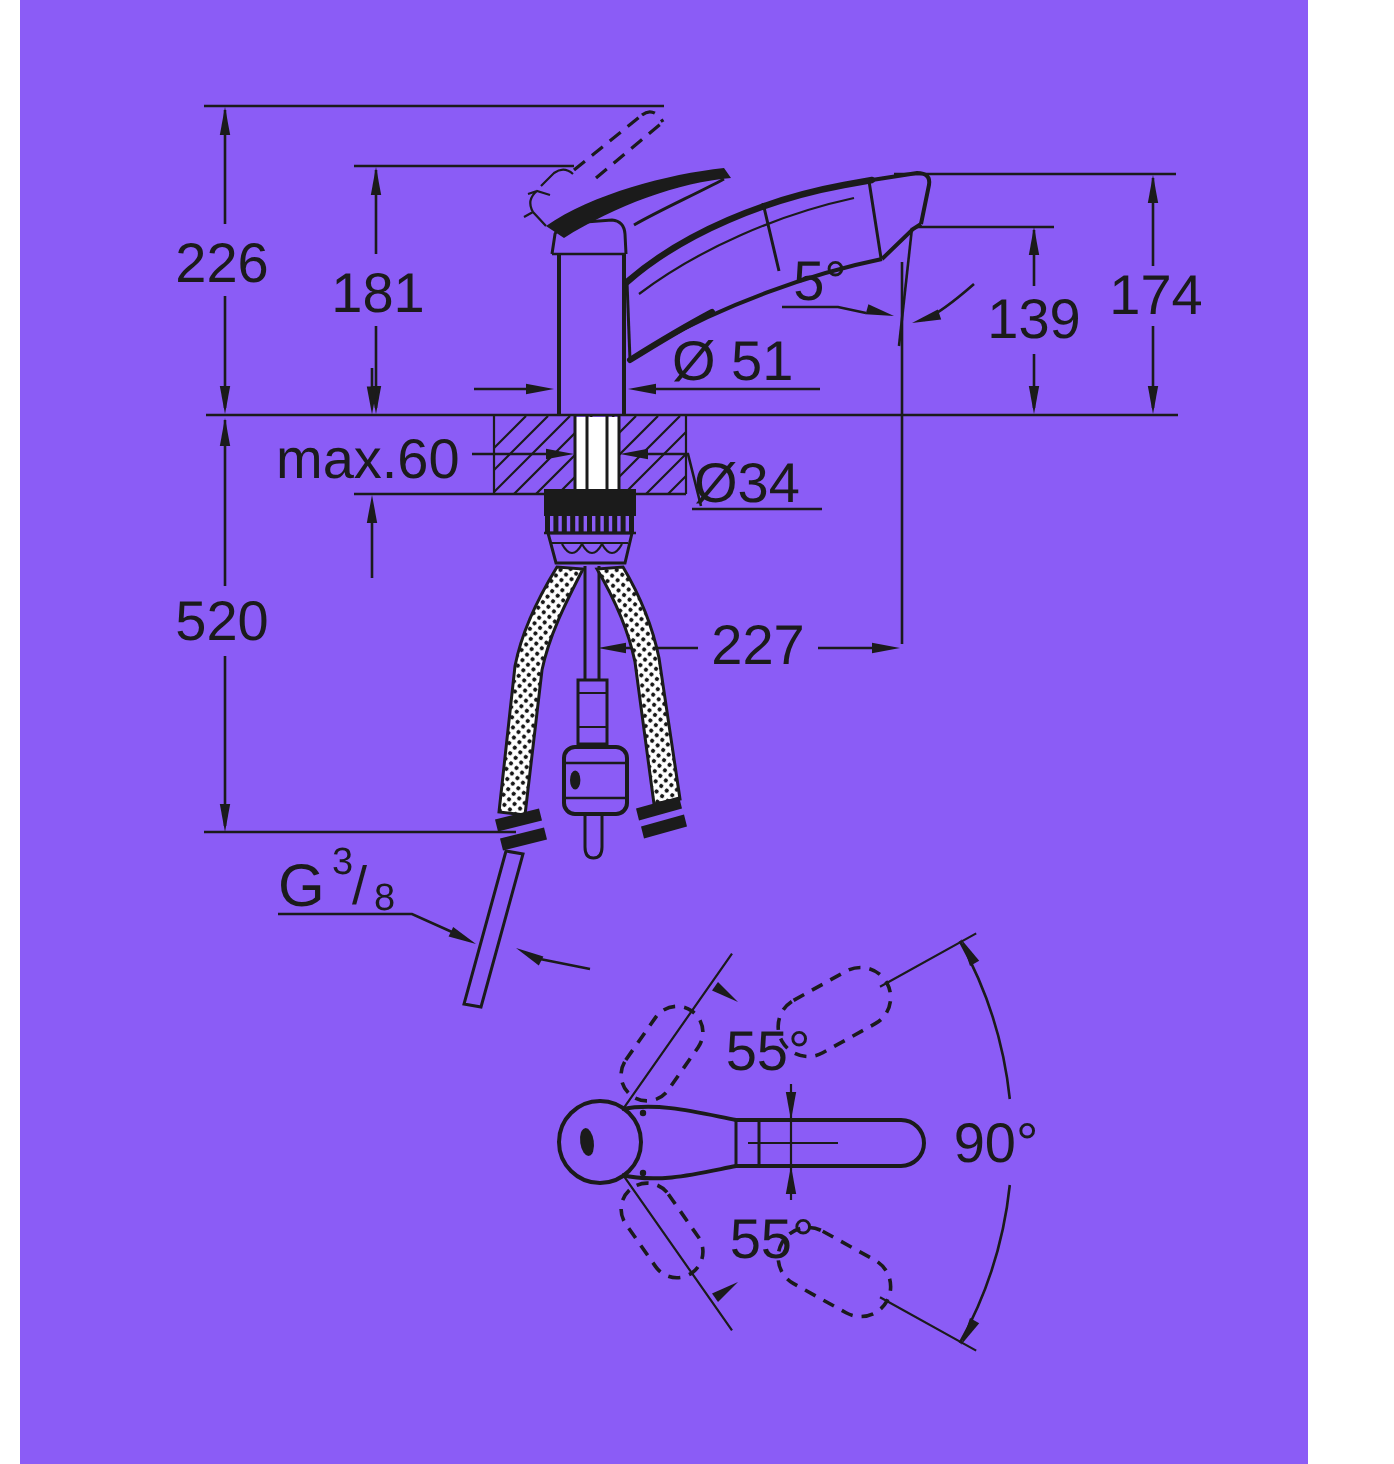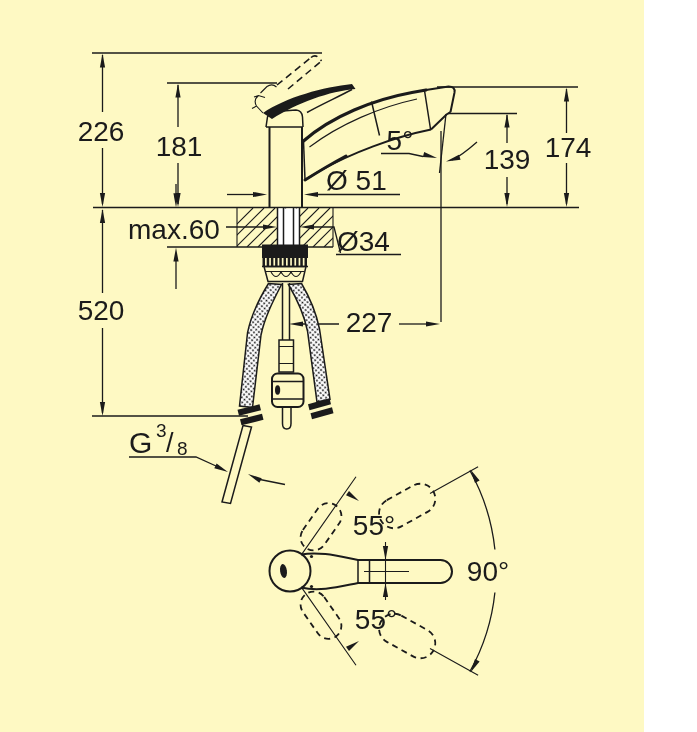--- a/index.html
+++ b/index.html
@@ -1,16 +1,16 @@
 <!DOCTYPE html>
 <html><head>
 <meta charset="utf-8">
 <style>
   html,body{margin:0;padding:0;background:#fff;}
-  .stage{position:relative;width:644px;height:732px;background:#fef9c3;overflow:hidden;}
+  .stage{position:relative;width:644px;height:732px;background:#8b5cf6;overflow:hidden;margin-left:10px;}
   svg{display:block;}
   text{font-family:"Liberation Sans","DejaVu Sans",sans-serif;fill:#1b1b1b;}
   .dim{font-size:28px;}
   .dimsm{font-size:19px;}
   .dimG{font-size:30px;}
   .dimslash{font-size:27px;}
   .ln{stroke:#1b1b1b;stroke-width:1.3;fill:none;}
   .ln2{stroke:#1b1b1b;stroke-width:2;fill:none;}
   .ln15{stroke:#1b1b1b;stroke-width:1.5;fill:none;}
   .ln11{stroke:#1b1b1b;stroke-width:1.1;fill:none;}

